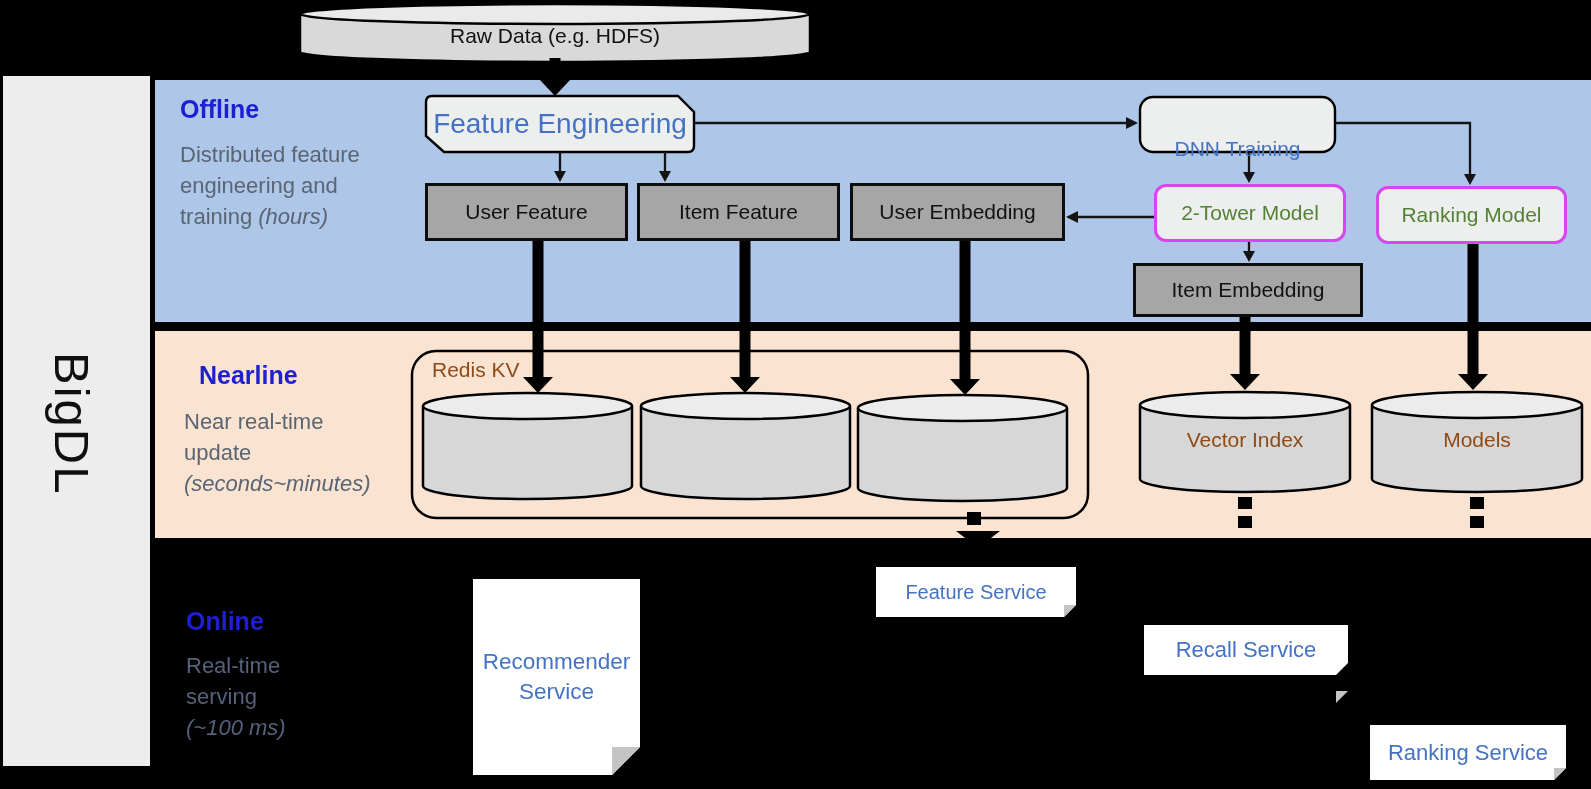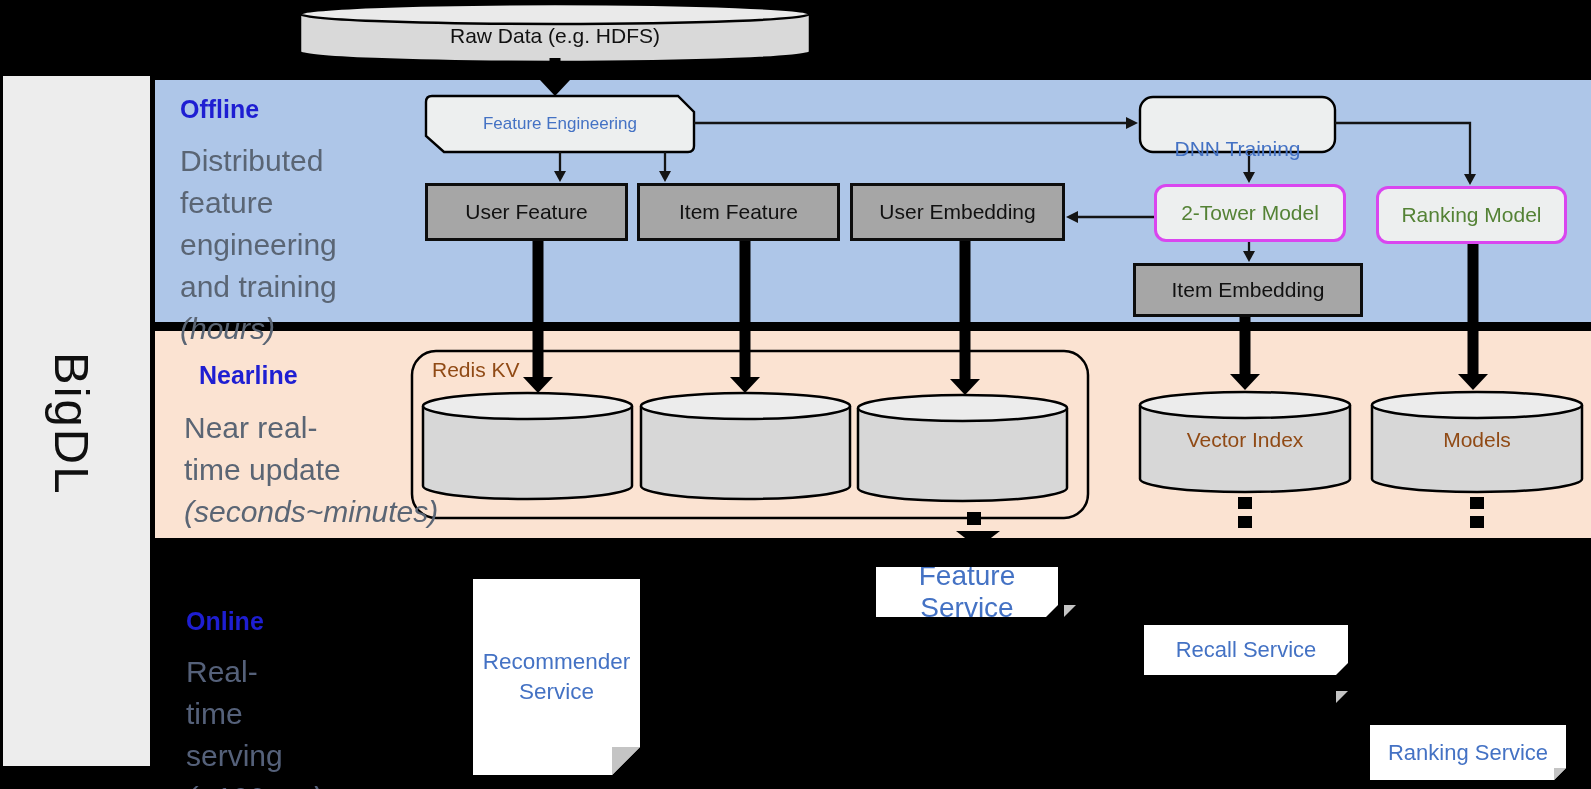--- a/index.html
+++ b/index.html
@@ -8,21 +8,21 @@
   .band{position:absolute;left:155px;width:1436px;}
   #band-offline{top:80px;height:242px;background:#aec6e8;}
   #band-nearline{top:331px;height:207px;background:#fbe3d2;}
   #sidebar{position:absolute;left:3px;top:76px;width:147px;height:690px;background:#ededed;}
   #brand{position:absolute;left:44px;top:352px;writing-mode:vertical-rl;
          font-size:49px;letter-spacing:2px;color:#101010;}
   svg{position:absolute;left:0;top:0;z-index:2;}
   .lbl{position:absolute;z-index:3;display:flex;align-items:center;justify-content:center;
        text-align:center;}
   .band-title{font-size:25px;font-weight:bold;color:#1e1ed2;z-index:3;position:absolute;}
-  .band-sub{font-size:30px;color:#5a6574;line-height:1.4;z-index:3;position:absolute;}
+  .band-sub{font-size:22px;color:#5a6574;line-height:1.4;z-index:3;position:absolute;}
   .band-sub i{font-style:italic;}
   .graybox{position:absolute;z-index:3;background:#a6a6a6;border:3px solid #0d0d0d;
            box-sizing:border-box;display:flex;align-items:center;justify-content:center;
            font-size:21px;color:#111;}
   .roundbox{position:absolute;z-index:3;background:#edefef;border:3px solid #d946ef;
             border-radius:12px;box-sizing:border-box;display:flex;align-items:center;
             justify-content:center;font-size:21px;color:#548235;}
   .doc{position:absolute;z-index:3;background:#fff;color:#4472c4;display:flex;
        align-items:center;justify-content:center;text-align:center;}
   .fold{position:absolute;right:0;bottom:0;background:#c4c4c4;z-index:4;
@@ -116,21 +116,21 @@
         <polygon points="1464,174 1476,174 1470,185" stroke="none"></polygon>
       <line x1="1154" y1="217" x2="1078" y2="217" stroke-width="2.3"></line>
         <polygon points="1078,211 1078,223 1066,217" stroke="none"></polygon>
       <line x1="1249" y1="242" x2="1249" y2="251" stroke-width="2.3"></line>
         <polygon points="1243,251 1255,251 1249,262" stroke="none"></polygon>
     </g>
   </svg>
 
   <div class="lbl" style="left:300px;top:18px;width:510px;height:36px;font-size:21px;color:#111;">Raw Data (e.g. HDFS)</div>
 
-  <div class="lbl bluetxt" style="left:426px;top:96px;width:268px;height:56px;font-size:17px;">Feature Engineering</div>
+  <div class="lbl bluetxt" style="left:426px;top:96px;width:268px;height:56px;font-size:28px;">Feature Engineering</div>
 
   <div class="lbl bluetxt" style="left:1140px;top:97px;width:195px;height:55px;font-size:21px;margin-top:24px;">DNN Training</div>
 
   <div class="band-title" style="left:180px;top:95px;">Offline</div>
   <div class="band-sub" style="left:180px;top:140px;width:185px;">
     <span>Distributed feature engineering and training</span>
     <i>(hours)</i>
   </div>
 
   <div class="graybox" style="left:425px;top:183px;width:203px;height:58px;">User Feature</div>
@@ -153,21 +153,21 @@
 
   <div class="band-title" style="left:186px;top:607px;">Online</div>
   <div class="band-sub" style="left:186px;top:651px;width:125px;color:#55617a;">
     <span>Real-time serving</span>
     <i style="white-space:nowrap;">(~100 ms)</i>
   </div>
 
   <div class="doc cutBig" style="left:473px;top:579px;width:167px;height:196px;font-size:22.5px;line-height:1.35;">Recommender Service</div>
   <div class="fold" style="left:612px;top:747px;width:28px;height:28px;"></div>
 
-  <div class="doc cutSm" style="left:876px;top:567px;width:182px;height:50px;font-size:28px;">Feature Service</div>
+  <div class="doc cutSm" style="left:876px;top:567px;width:200px;height:50px;font-size:20px;">Feature Service</div>
   <div class="fold" style="left:1064px;top:605px;width:12px;height:12px;"></div>
 
   <div class="doc cutSm" style="left:1144px;top:625px;width:204px;height:50px;font-size:22px;">Recall Service</div>
   <div class="fold" style="left:1336px;top:691px;width:12px;height:12px;"></div>
 
   <div class="doc cutSm" style="left:1370px;top:725px;width:196px;height:55px;font-size:22px;">Ranking Service</div>
   <div class="fold" style="left:1554px;top:768px;width:12px;height:12px;"></div>
 
 </div>
 

